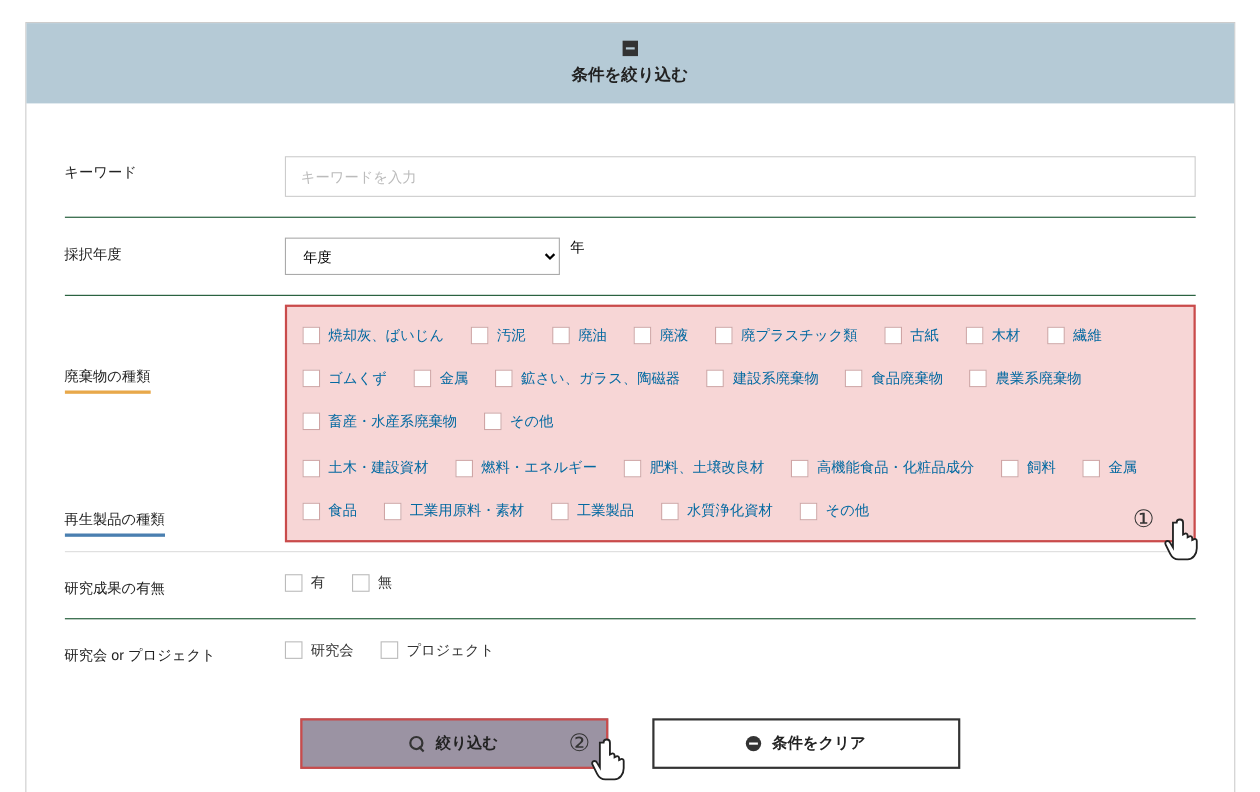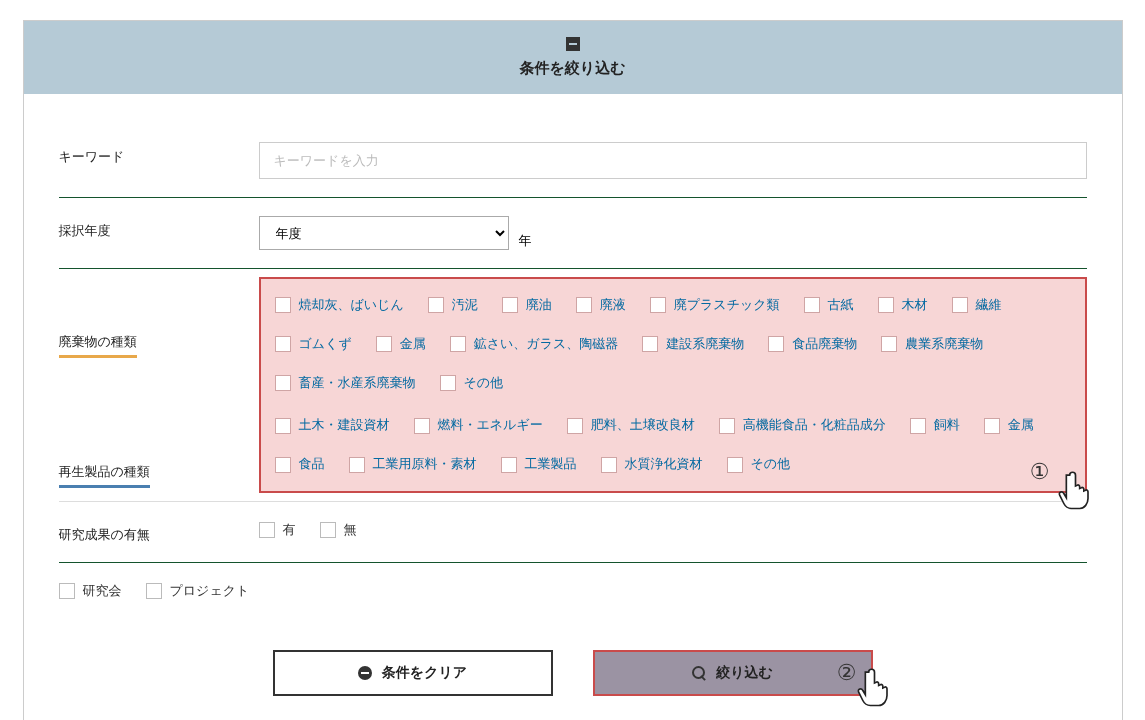--- a/index.html
+++ b/index.html
@@ -76,21 +76,21 @@
     .text-input {
       width: 100%;
       padding: 10px 14px;
       border: 1px solid #ccc;
       font-size: 13px;
       color: #0f172a;
     }
     .text-input::placeholder { color: #bbb; }
     .select-wrap {
       display: flex;
-      align-items: flex-end;
+      align-items: flex-start;
       gap: 10px;
     }
     .year-select {
       width: 250px;
       padding: 8px 12px;
       border: 1px solid #aaa;
       font-size: 13px;
       background: #fff;
       height: 34px;
     }
@@ -365,45 +365,46 @@
             </label>
             <label class="chk-item">
               <span class="chk-box"></span>
               <span>無</span>
             </label>
           </div>
       </div>
     </div>
 
     <div class="row" style="border-bottom:none;">
+      <div class="label-col">研究会 or プロジェクト</div>
       <div class="input-col">
         <div class="chk-group" id="project-group">
             <label class="chk-item">
               <span class="chk-box"></span>
               <span>研究会</span>
             </label>
             <label class="chk-item">
               <span class="chk-box"></span>
               <span>プロジェクト</span>
             </label>
           </div>
       </div>
     </div>
 
     <div class="buttons">
-      <button class="btn btn-clear">
-        <span class="minus-circle"></span>
-        <span>条件をクリア</span>
-      </button>
       <button class="btn btn-submit">
         <span class="search-icon"></span>
         <span>絞り込む</span>
         <span class="marker marker-2">②</span>
         <div class="pointer pointer-2">
           <svg viewBox="0 0 40 48">
               <path d="M16 5c0-2 1.5-3.5 3.5-3.5S23 3 23 5v13l2-1c1.5-.8 3 .2 3 2v2l2-1c1.5-.8 3 .2 3 2v2l2-1c1.5-.8 3 .2 3 2v8c0 6-4 12-10 12H18c-4 0-7-2-9-6l-5-10c-1-2 0-4 2-4 1.5 0 2.5 1 3 2l3 5V5z" fill="#fff" stroke="#222" stroke-width="2"></path>
             </svg>
         </div>
       </button>
+      <button class="btn btn-clear">
+        <span class="minus-circle"></span>
+        <span>条件をクリア</span>
+      </button>
     </div>
 
   </div>
 </div>
 
 </body></html>

